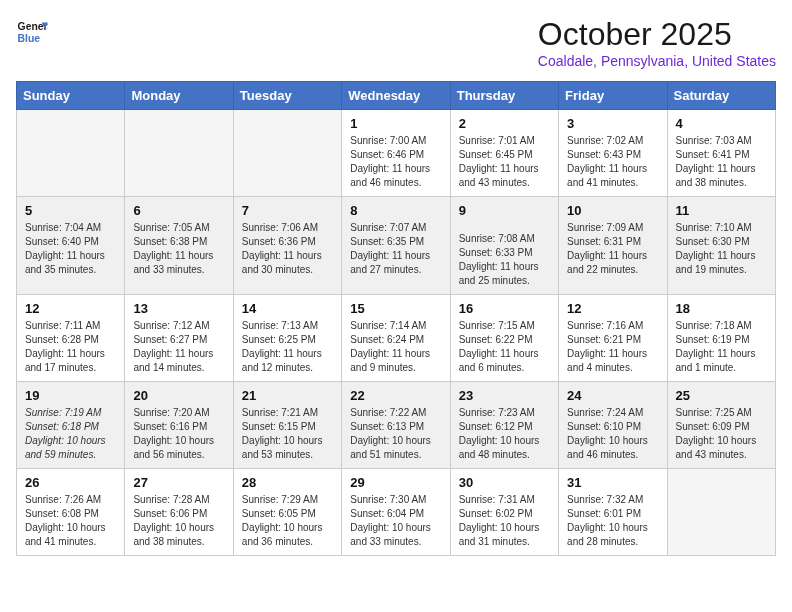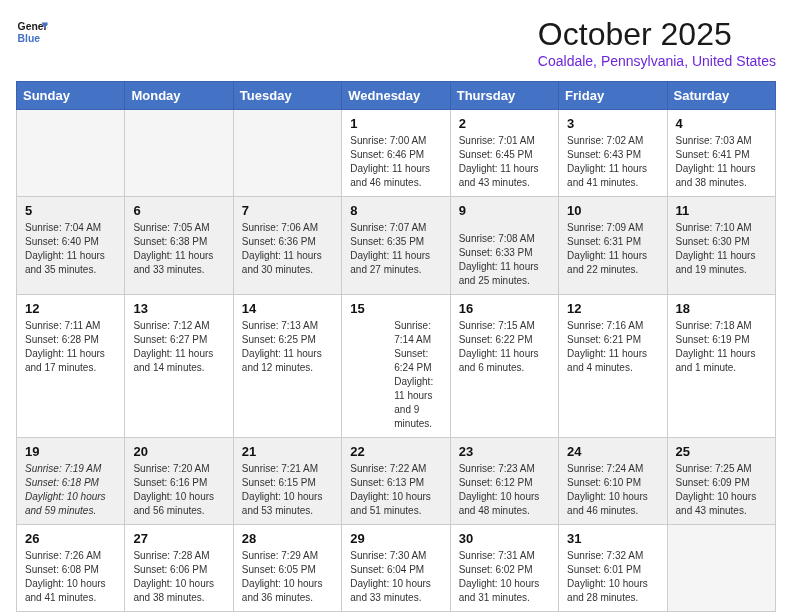--- a/index.html
+++ b/index.html
@@ -209,21 +209,21 @@
         </td>
         <td>
           <div class="day-number">14</div>
           <div class="day-info" style="white-space: pre-line;">Sunrise: 7:13 AM
 Sunset: 6:25 PM
 Daylight: 11 hours
 and 12 minutes.</div>
         </td>
         <td>
           <div class="day-number">15</div>
-          <div class="day-info" style="white-space: pre-line; margin-left: 44px;">Sunrise: 7:14 AM
+          <div class="day-info" style="white-space: pre-line;">Sunrise: 7:14 AM
 Sunset: 6:24 PM
 Daylight: 11 hours
 and 9 minutes.</div>
         </td>
         <td>
           <div class="day-number">16</div>
           <div class="day-info" style="white-space: pre-line;">Sunrise: 7:15 AM
 Sunset: 6:22 PM
 Daylight: 11 hours
 and 6 minutes.</div>

